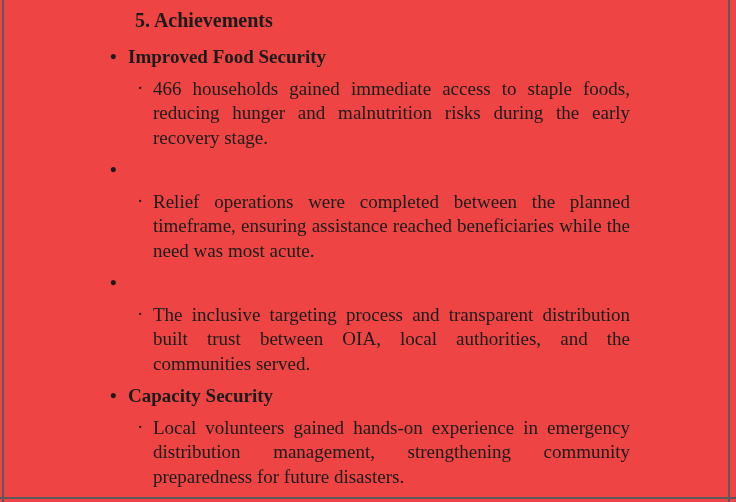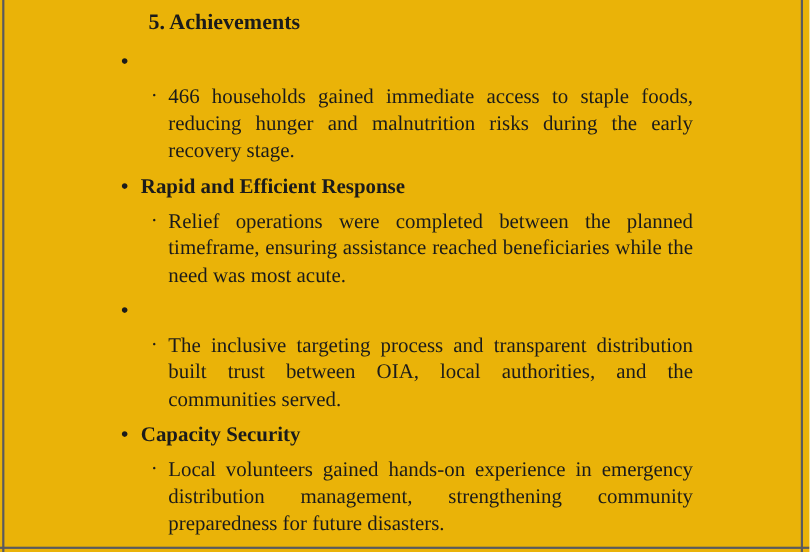--- a/index.html
+++ b/index.html
@@ -4,21 +4,21 @@
 <style>
   html, body {
     margin: 0;
     padding: 0;
     background: #ffffff;
   }
   .page {
     position: relative;
     width: 736px;
     height: 502px;
-    background: #eab308;
+    background: #ef4444;
     overflow: hidden;
     font-family: "Liberation Serif", serif;
     color: #1b1b1b;
   }
   .border-left {
     position: absolute;
     left: 2px;
     top: 0;
     width: 2px;
     height: 100%;
@@ -88,31 +88,31 @@
   <div class="border-left"></div>
   <div class="border-right"></div>
   <div class="border-bottom"></div>
 
   <div class="content">
     <div class="doc-title">5. Achievements</div>
 
     <div class="bullet-item">
       <div class="bullet-head">
         <span class="bullet-glyph">•</span>
+        <span>Improved Food Security</span>
       </div>
       <div class="sub-item">
         <span class="sub-glyph">·</span>
         <span>466 households gained immediate access to staple foods, reducing hunger and malnutrition risks during the early recovery stage.</span>
       </div>
     </div>
 
     <div class="bullet-item">
       <div class="bullet-head">
         <span class="bullet-glyph">•</span>
-        <span>Rapid and Efficient Response</span>
       </div>
       <div class="sub-item">
         <span class="sub-glyph">·</span>
         <span>Relief operations were completed between the planned timeframe, ensuring assistance reached beneficiaries while the need was most acute.</span>
       </div>
     </div>
 
     <div class="bullet-item">
       <div class="bullet-head">
         <span class="bullet-glyph">•</span>

